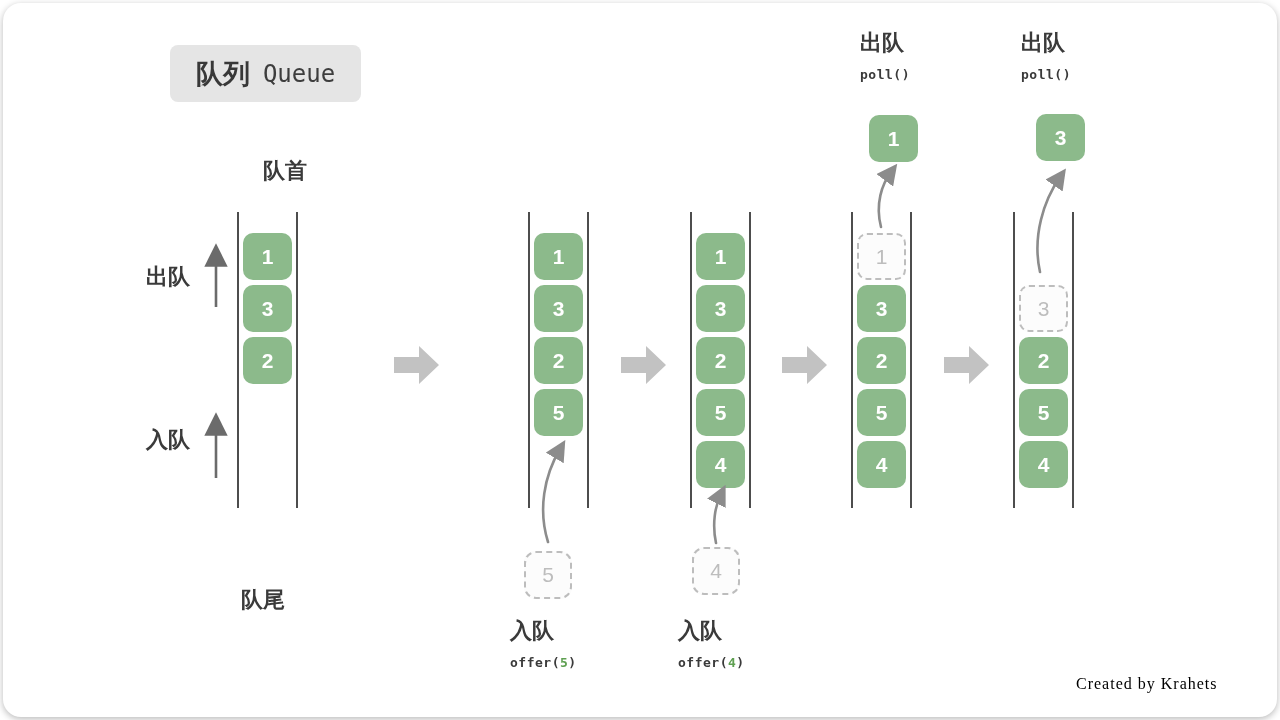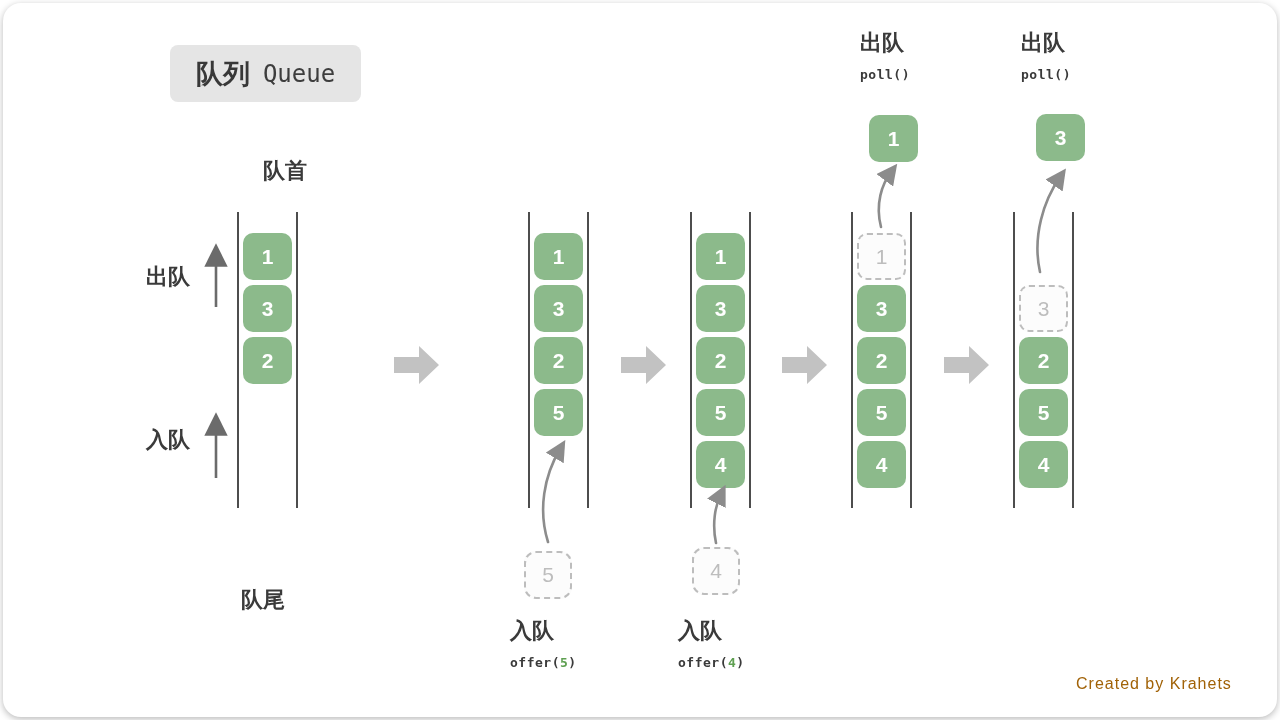--- a/index.html
+++ b/index.html
@@ -21,22 +21,22 @@
     background:#8cba8b;color:#fff;font-size:21px;font-weight:600;box-sizing:border-box;}
   .column .box{position:absolute;left:4px;}
   .slot0{top:21px}.slot1{top:73px}.slot2{top:125px}.slot3{top:177px}.slot4{top:229px}
   .box.dashed{background:#fcfcfc;border:2px dashed #bdbdbd;color:#bdbdbd;font-weight:500;}
 
   .op-block{position:absolute;white-space:nowrap;}
   .op-zh{font-size:22px;font-weight:700;color:#3a3a3a;margin-bottom:9px;}
   .op-code{font-family:"DejaVu Sans Mono","Liberation Mono",monospace;font-size:13px;font-weight:600;color:#3a3a3a;letter-spacing:.5px;}
   .op-code .num{color:#5fa052;}
 
-  .watermark{position:absolute;left:1076px;top:675px;font-family:Liberation Sans, sans-serif;
-    font-size:16px;color:#a16207;letter-spacing:1px;}
+  .watermark{position:absolute;left:1076px;top:675px;font-family:Liberation Serif, serif;
+    font-size:16px;color:#000000;letter-spacing:1px;}
 
   svg{display:block;overflow:visible;}
 </style>
 </head>
 <body>
 
 <div class="canvas">
   <div class="frame"></div>
 
   <div class="title-box">

